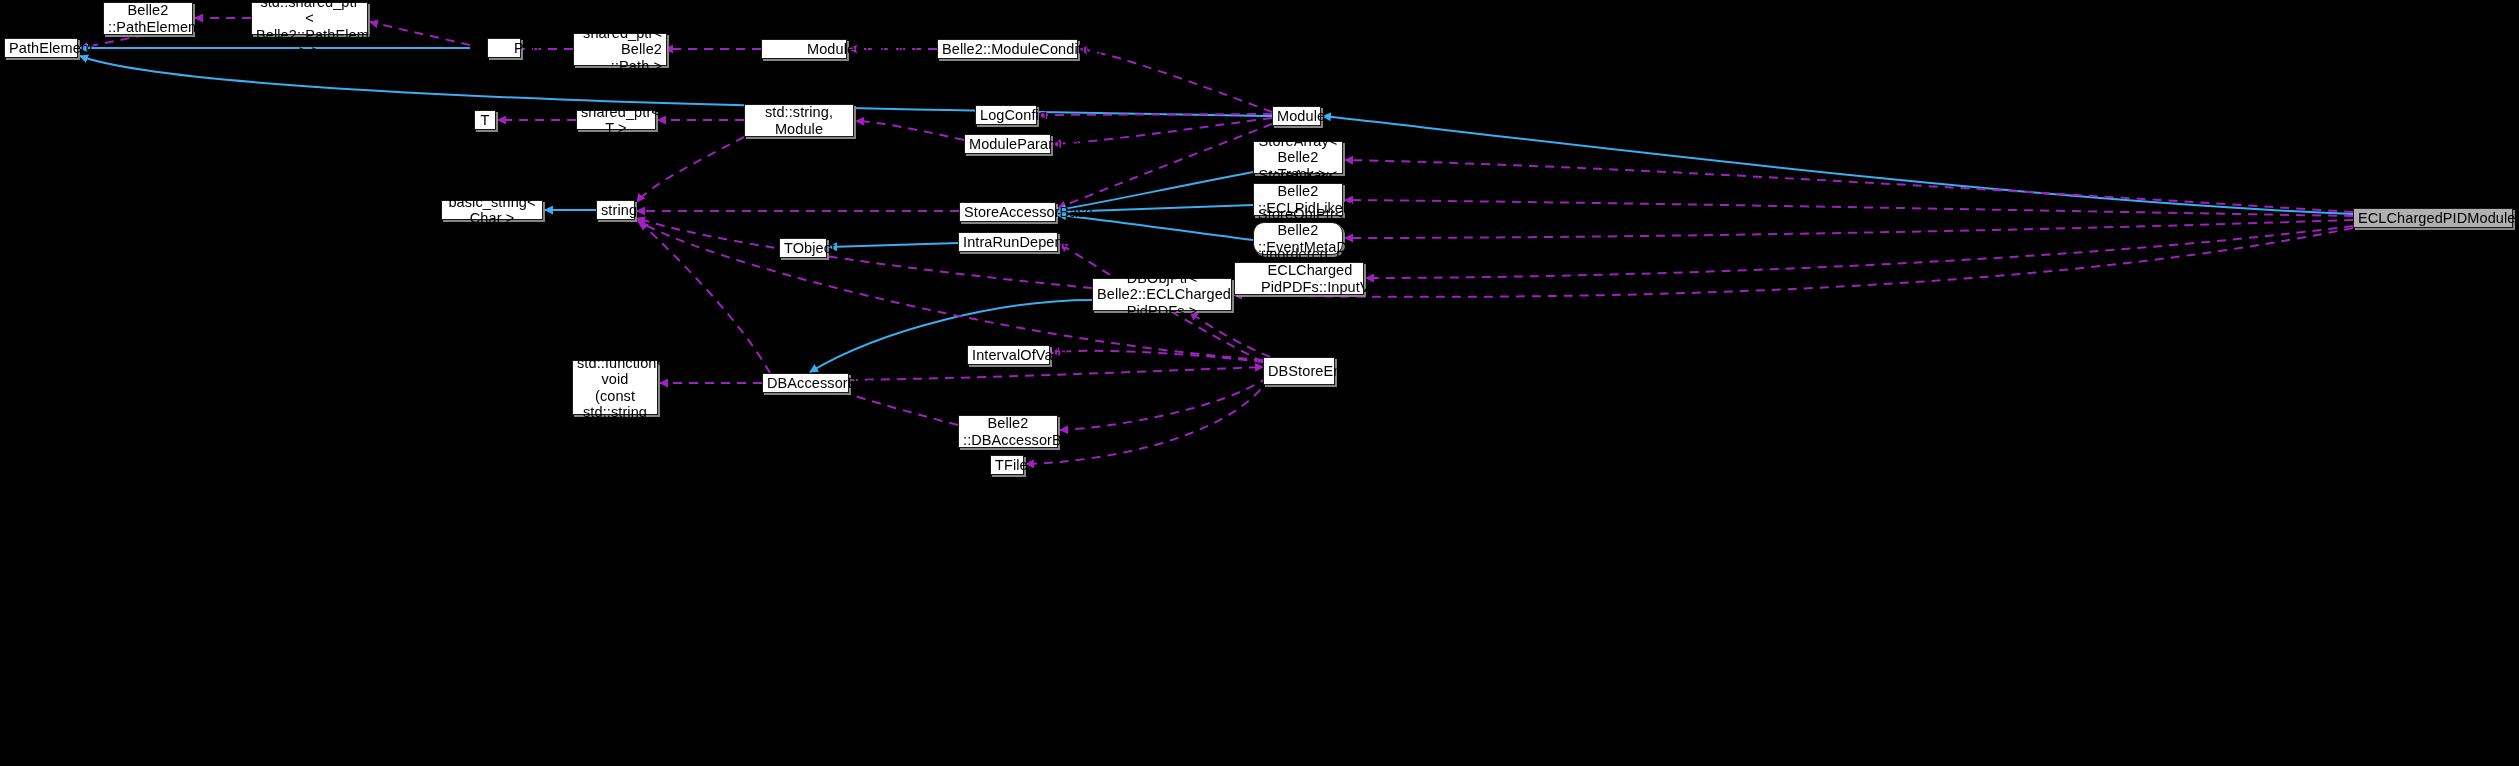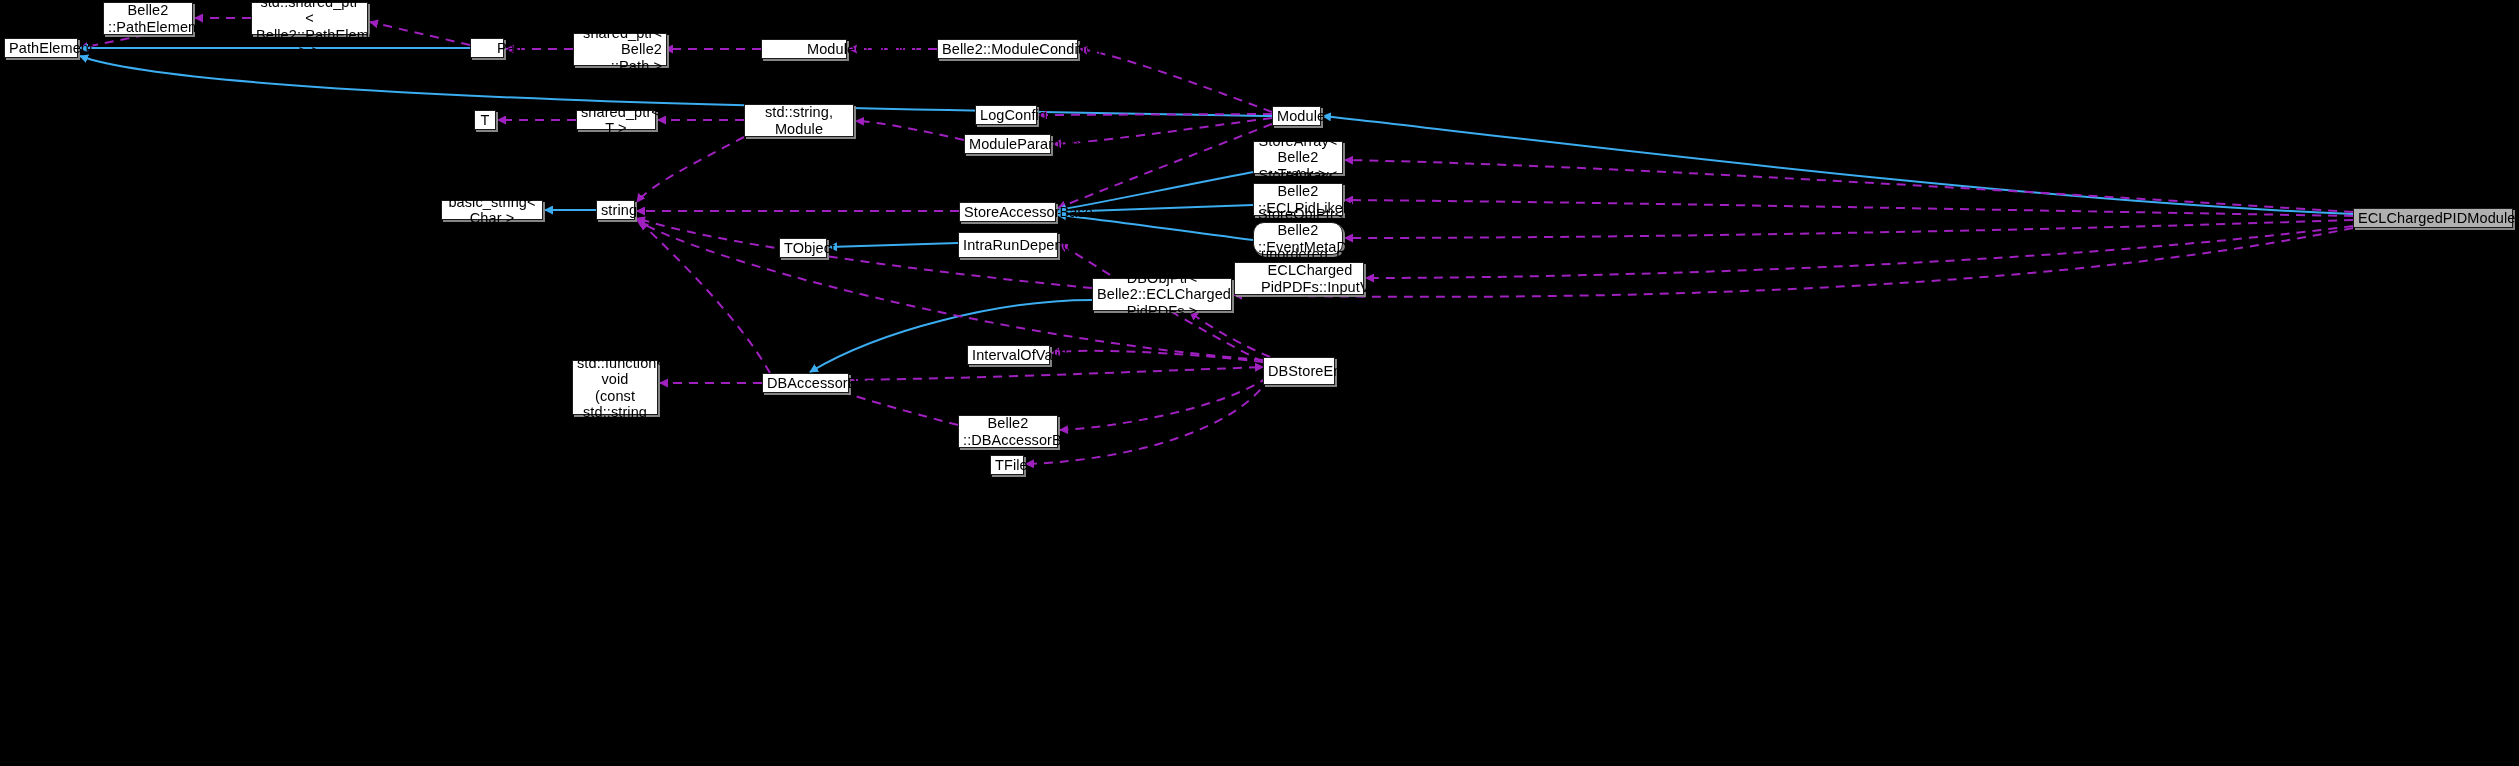--- a/index.html
+++ b/index.html
@@ -94,42 +94,42 @@
         <path d="M 1270,357 C 1230,340 1200,320 1190,312" fill="none" stroke="#a020c0" stroke-width="2" stroke-dasharray="9,7" marker-end="url(#arrow-usage)"></path>
       </g>
   </svg>
 
   <div id="node-layer">
       <div class="node" style="left: 4px; top: 38px; width: 74px; height: 20px;"><span>PathElement</span></div>
       <div class="node" style="left: 103px; top: 2px; width: 90px; height: 33px;"><span>shared_ptr&lt; Belle2
 ::PathElement &gt;</span></div>
       <div class="node" style="left: 251px; top: 2px; width: 117px; height: 33px;"><span>list&lt; std::shared_ptr
 &lt; Belle2::PathElement &gt; &gt;</span></div>
-      <div class="node" style="left: 470px; top: 38px; width: 34px; height: 20px; padding-left: 26px;"><span>Path</span></div>
+      <div class="node" style="left: 487px; top: 38px; width: 34px; height: 20px; padding-left: 26px;"><span>Path</span></div>
       <div class="node" style="left: 573px; top: 33px; width: 94px; height: 33px; text-align: right;"><span>shared_ptr&lt; Belle2
 ::Path &gt;</span></div>
       <div class="node" style="left: 761px; top: 39px; width: 86px; height: 20px; padding-left: 45px;"><span>ModuleCondition</span></div>
       <div class="node" style="left: 937px; top: 39px; width: 141px; height: 20px;"><span>vector&lt; Belle2::ModuleCondition &gt;</span></div>
       <div class="node" style="left: 474px; top: 110px; width: 22px; height: 20px;"><span>T</span></div>
       <div class="node" style="left: 576px; top: 110px; width: 80px; height: 20px;"><span>shared_ptr&lt; T &gt;</span></div>
       <div class="node" style="left: 744px; top: 104px; width: 110px; height: 33px;"><span>map&lt; std::string, Module
 ParamPtr &gt;</span></div>
       <div class="node" style="left: 975px; top: 105px; width: 62px; height: 20px;"><span>LogConfig</span></div>
       <div class="node" style="left: 964px; top: 134px; width: 87px; height: 20px;"><span>ModuleParamList</span></div>
       <div class="node" style="left: 1272px; top: 106px; width: 49px; height: 20px;"><span>Module</span></div>
       <div class="node" style="left: 1253px; top: 141px; width: 90px; height: 33px;"><span>StoreArray&lt; Belle2
 ::Track &gt;</span></div>
       <div class="node" style="left: 441px; top: 200px; width: 102px; height: 20px;"><span>basic_string&lt; Char &gt;</span></div>
       <div class="node" style="left: 596px; top: 200px; width: 39px; height: 20px;"><span>string</span></div>
       <div class="node" style="left: 959px; top: 202px; width: 97px; height: 20px;"><span>StoreAccessorBase</span></div>
       <div class="node" style="left: 1253px; top: 183px; width: 90px; height: 33px;"><span>StoreArray&lt; Belle2
 ::ECLPidLikelihood &gt;</span></div>
       <div class="node highlight" style="left: 2353px; top: 208px; width: 160px; height: 20px;"><span>ECLChargedPIDModule</span></div>
       <div class="node" style="left: 779px; top: 238px; width: 48px; height: 20px;"><span>TObject</span></div>
-      <div class="node" style="left: 958px; top: 232px; width: 100px; height: 26px;"><span>IntraRunDependency</span></div>
+      <div class="node" style="left: 958px; top: 232px; width: 100px; height: 20px;"><span>IntraRunDependency</span></div>
       <div class="node" style="left: 1253px; top: 222px; width: 90px; height: 33px; border-radius: 11px;"><span>StoreObjPtr&lt; Belle2
 ::EventMetaData &gt;</span></div>
       <div class="node" style="left: 1234px; top: 262px; width: 130px; height: 33px; padding-left: 26px;"><span>unordered_map&lt; ECLCharged
 PidPDFs::InputVar, double &gt;</span></div>
       <div class="node" style="left: 1092px; top: 278px; width: 140px; height: 33px;"><span>DBObjPtr&lt; Belle2::ECLCharged
 PidPDFs &gt;</span></div>
       <div class="node" style="left: 967px; top: 345px; width: 83px; height: 20px;"><span>IntervalOfValidity</span></div>
       <div class="node" style="left: 1263px; top: 357px; width: 72px; height: 28px;"><span>DBStoreEntry</span></div>
       <div class="node" style="left: 572px; top: 360px; width: 86px; height: 55px;"><span>vector&lt; std::pair&lt;
 std::function&lt; void

